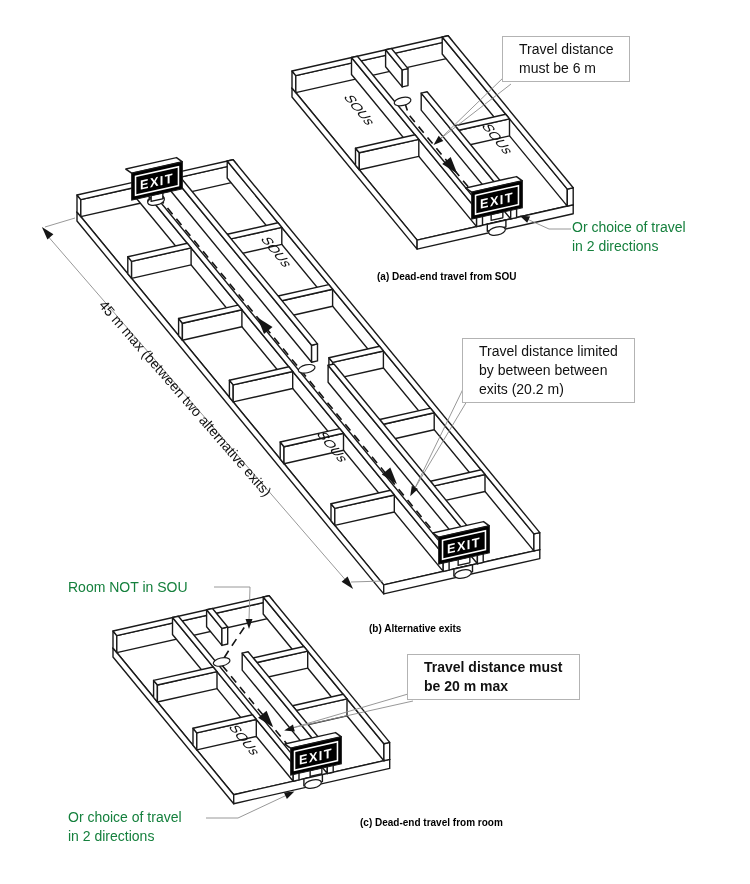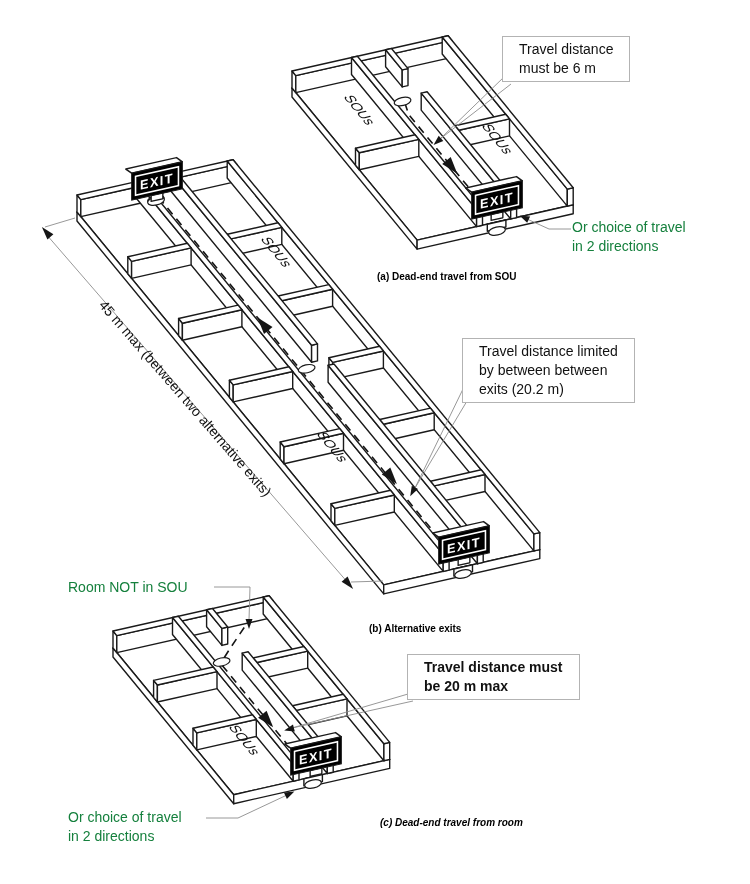--- a/index.html
+++ b/index.html
@@ -239,15 +239,15 @@
 
   <div class="lbl" style="left:68px;top:578px;">Room NOT in SOU</div>
   <div class="callout" style="left:407px;top:654px;font-weight:bold;">
     <div>Travel distance must</div>
     <div>be 20 m max</div>
   </div>
   <div class="lbl" style="left:68px;top:808px;">
     <div>Or choice of travel</div>
     <div>in 2 directions</div>
   </div>
-  <div class="cap" style="left:380px;top:814px;font-style:italic;">(c) Dead-end travel from room</div>
+  <div class="cap" style="left:360px;top:814px;">(c) Dead-end travel from room</div>
   <div class="sou" style="left:230px;top:748px;">SOUs</div>
 </div>
 
 </body></html>

